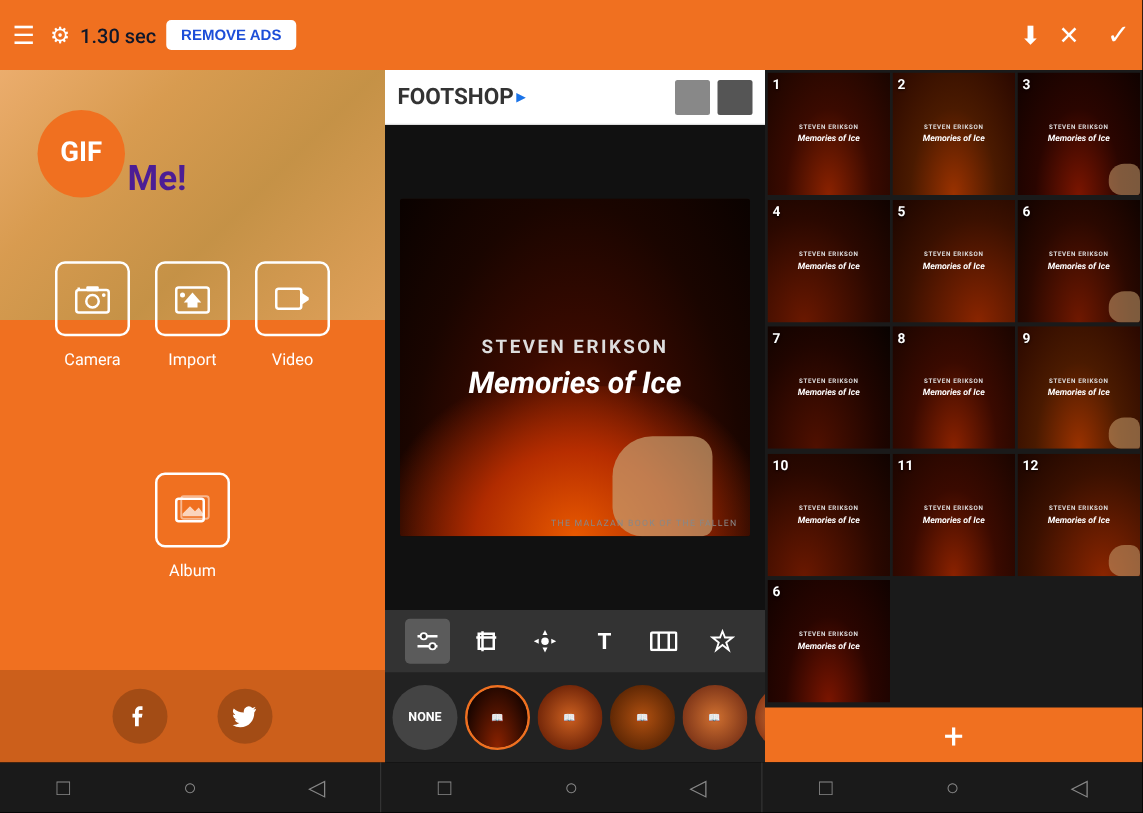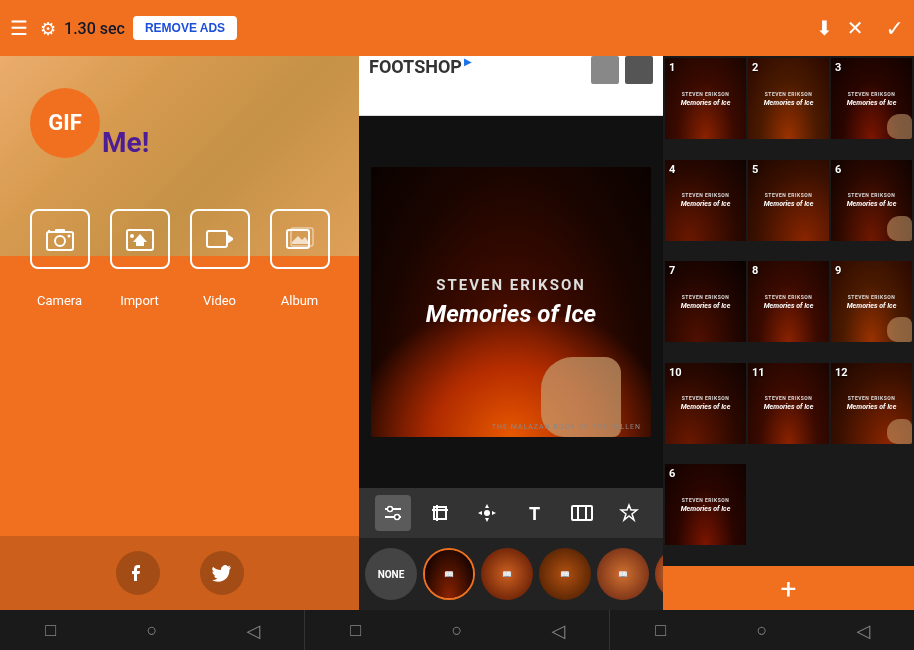--- a/index.html
+++ b/index.html
@@ -38,21 +38,21 @@
 
     
     .main-content {
       flex: 1;
       display: flex;
       overflow: hidden;
     }
 
     
     .left-panel {
-      width: 359px;
+      width: 308px;
       background: #F07020;
       display: flex;
       flex-direction: column;
       position: relative;
       overflow: hidden;
     }
     .left-bg {
       position: absolute;
       top: 0; left: 0; right: 0;
       height: 200px;
@@ -83,21 +83,21 @@
       flex-wrap: wrap;
       justify-content: center;
       gap: 20px;
       padding: 30px 20px 10px;
       flex: 1;
     }
     .action-btn {
       display: flex;
       flex-direction: column;
       align-items: center;
-      gap: 24px;
+      gap: 12px;
       cursor: pointer;
       color: white;
     }
     .action-btn-icon {
       width: 60px; height: 60px;
       border: 2px solid white;
       border-radius: 8px;
       display: flex; align-items: center; justify-content: center;
       font-size: 24px;
       color: white;
@@ -125,24 +125,24 @@
     }
 
     
     .middle-panel {
       width: 304px;
       display: flex;
       flex-direction: column;
       background: #222;
     }
     .ad-banner {
-      height: 60px;
+      height: 44px;
       background: white;
       display: flex;
-      align-items: flex-start;
+      align-items: center;
       padding: 0 10px;
       border-bottom: 1px solid #ddd;
     }
     .main-image-area {
       flex: 1;
       background: #111;
       display: flex;
       align-items: center;
       justify-content: center;
       position: relative;

